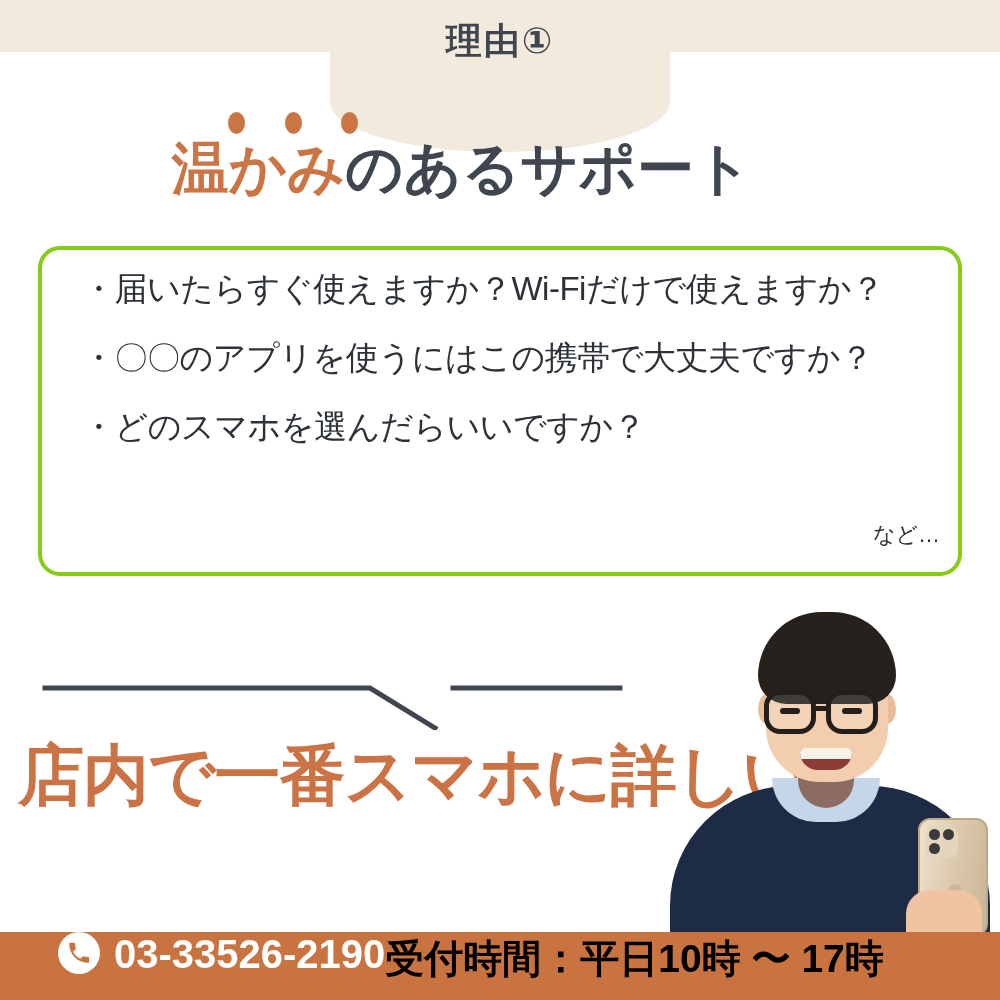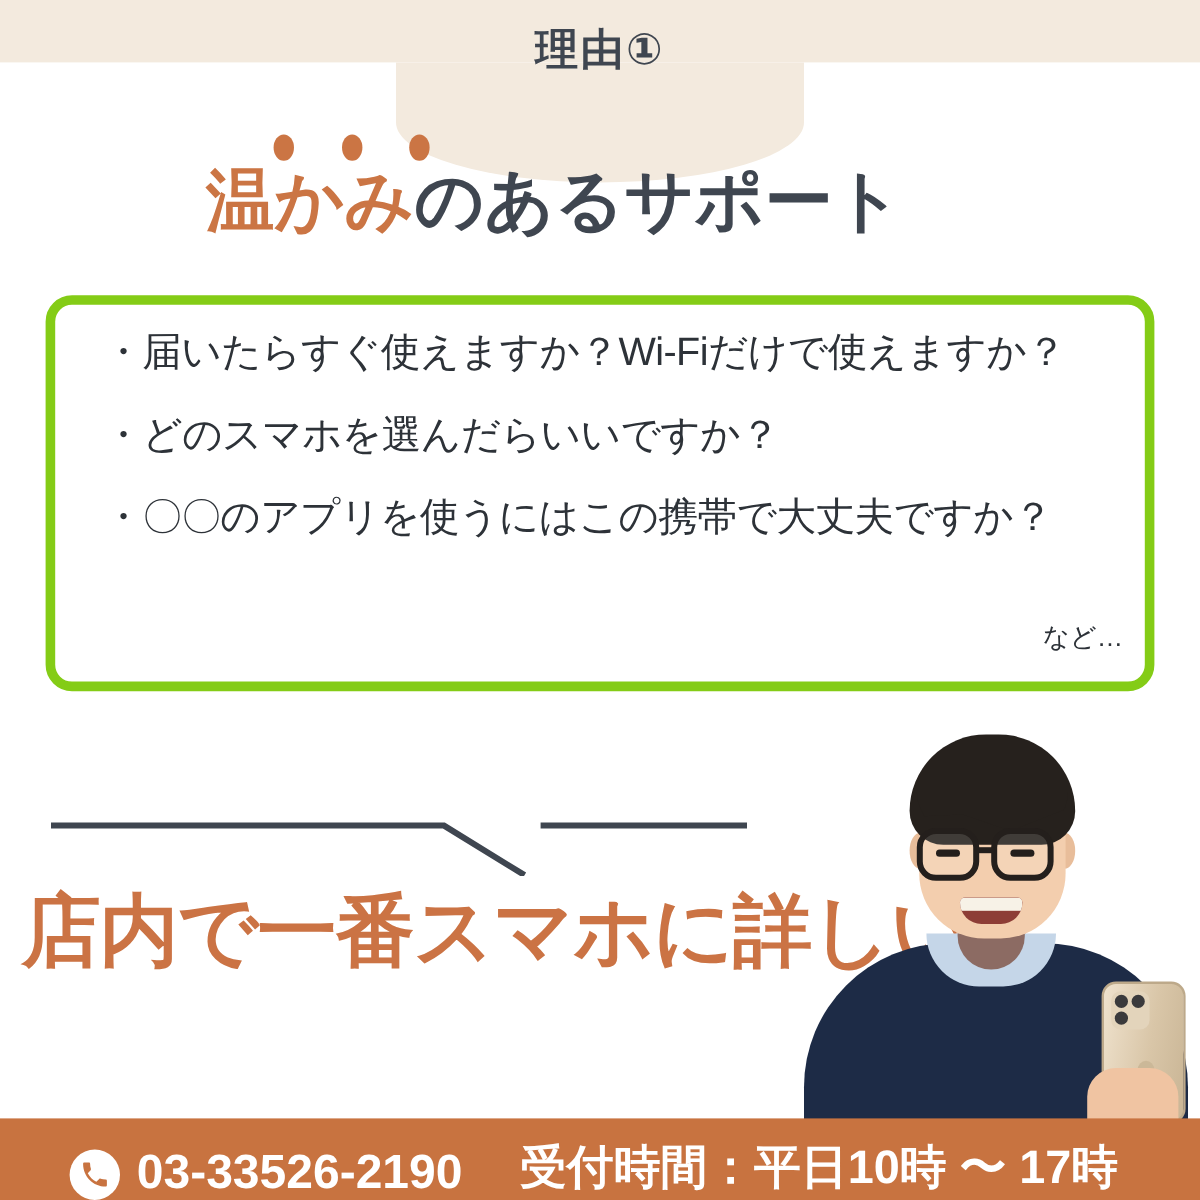--- a/index.html
+++ b/index.html
@@ -90,21 +90,21 @@
   .subtitle .accent { color: #cb7544; }
 
   
   .qbox {
     position: absolute;
     left: 38px;
     top: 246px;
     width: 924px;
     height: 330px;
     box-sizing: border-box;
-    border: 8px solid #84cc16;
+    border: 4px solid #84cc16;
     border-radius: 22px;
     background: #ffffff;
   }
   .qlist {
     position: absolute;
     left: 40px;
     top: 22px;
     right: 18px;
   }
   .qitem {
@@ -358,21 +358,21 @@
 
   
   .footer {
     position: absolute;
     left: 0;
     bottom: 0;
     width: 1000px;
     height: 68px;
     background: #c87340;
     display: flex;
-    align-items: flex-end;
+    align-items: flex-start;
     z-index: 20;
   }
   .phone-icon {
     position: relative;
     margin-left: 58px;
     width: 42px;
     height: 42px;
     border-radius: 50%;
     background: #ffffff;
     flex: none;
@@ -383,24 +383,23 @@
   .phone-icon svg { display: block; }
   .footer-tel {
     margin-left: 14px;
     font-size: 40px;
     font-weight: 700;
     color: #ffffff;
     letter-spacing: 0px;
     white-space: nowrap;
   }
   .footer-hours {
-    margin-left: 48px;
     font-size: 39px;
     font-weight: 700;
-    color: #ffffff;
+    color: #000000;
     letter-spacing: 0px;
     white-space: nowrap;
   }
 </style>
 </head>
 <body>
 
 <div id="page">
 
   <div class="header-band"></div>
@@ -411,22 +410,22 @@
     <span class="dot"></span>
     <span class="dot"></span>
     <span class="dot"></span>
   </div>
 
   <div class="subtitle"><span class="accent">温かみ</span><span>のあるサポート</span></div>
 
   <div class="qbox">
     <div class="qlist">
       <div class="qitem">・届いたらすぐ使えますか？Wi-Fiだけで使えますか？</div>
+      <div class="qitem">・〇〇のアプリを使うにはこの携帯で大丈夫ですか？</div>
       <div class="qitem">・どのスマホを選んだらいいですか？</div>
-      <div class="qitem">・〇〇のアプリを使うにはこの携帯で大丈夫ですか？</div>
     </div>
     <div class="nado">など…</div>
   </div>
 
 
   <svg class="tail-svg" viewBox="0 0 660 70">
     <path d="M5 28 L330 28 L395 68" fill="none" stroke="#3f4650" stroke-width="5" stroke-linecap="square" stroke-linejoin="miter"></path>
     <path d="M413 28 L580 28" fill="none" stroke="#3f4650" stroke-width="5" stroke-linecap="square"></path>
   </svg>
 

